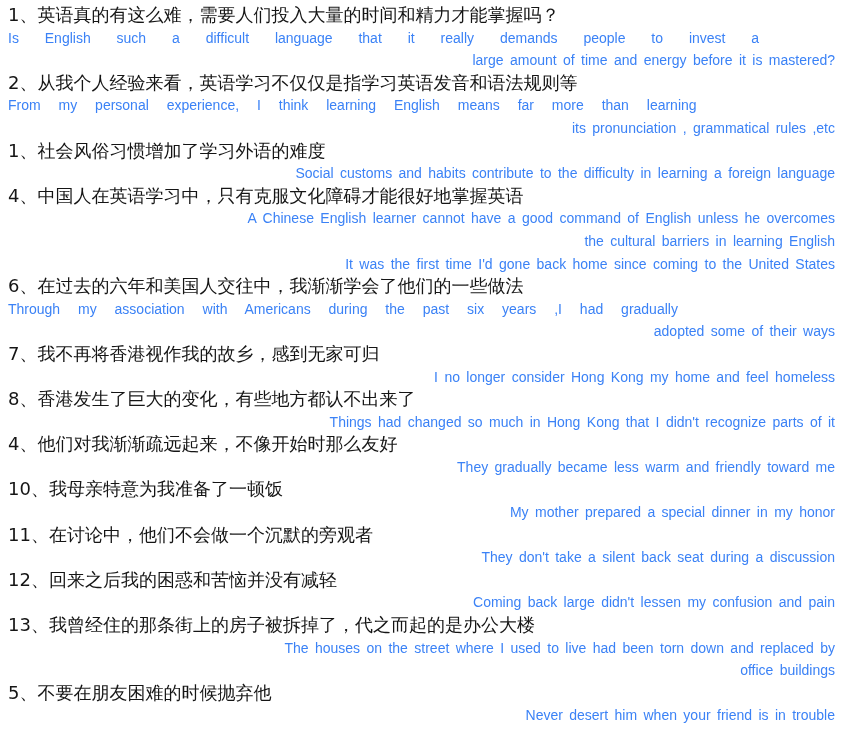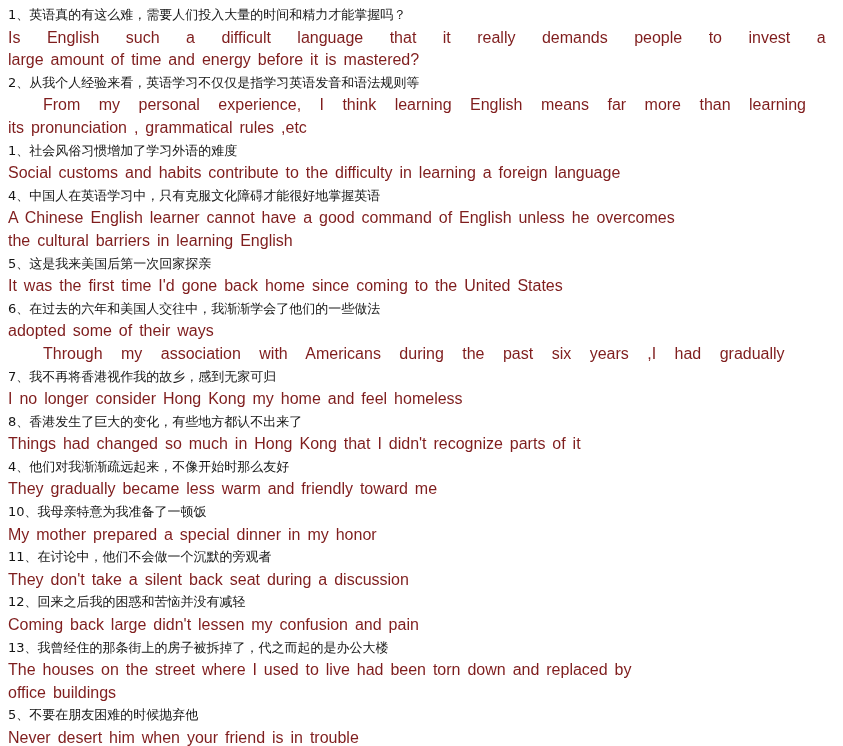--- a/index.html
+++ b/index.html
@@ -23,46 +23,46 @@
   .line {
     font-size: 14.5px;
     line-height: 22.6px;
     height: 22.6px;
     white-space: nowrap;
     overflow: visible;
   }
   
   .zh {
     font-family: "DejaVu Sans", "Liberation Sans", sans-serif;
-    font-size: 13px;
+    font-size: 18px;
     letter-spacing: 0px;
     color: #151515;
   }
   
   .en {
     font-family: "Liberation Sans", "DejaVu Sans", sans-serif;
-    font-size: 16px;
-    color: #7f1d1d;
+    font-size: 14px;
+    color: #3b82f6;
   }
   
   .en.just-wide {
     display: block;
     white-space: nowrap;
     word-spacing: 14px;
-    margin-left: 35px;
   }
   .en.just-xwide {
     display: block;
     white-space: nowrap;
     word-spacing: 22px;
   }
   .en.just-tiny {
     display: block;
     white-space: nowrap;
     word-spacing: 2.5px;
+    text-align: right;
   }
 </style>
 </head>
 <body>
 
 <div id="doc">
 
   <div class="line zh">1、英语真的有这么难，需要人们投入大量的时间和精力才能掌握吗？</div>
   <div class="line en just-xwide">Is English such a difficult language that it really demands people to invest a</div>
   <div class="line en just-tiny">large amount of time and energy before it is mastered?</div>
@@ -71,26 +71,25 @@
   <div class="line en just-wide">From my personal experience, I think learning English means far more than learning</div>
   <div class="line en just-tiny">its pronunciation , grammatical rules ,etc</div>
 
   <div class="line zh">1、社会风俗习惯增加了学习外语的难度</div>
   <div class="line en just-tiny">Social customs and habits contribute to the difficulty in learning a foreign language</div>
 
   <div class="line zh">4、中国人在英语学习中，只有克服文化障碍才能很好地掌握英语</div>
   <div class="line en just-tiny">A Chinese English learner cannot have a good command of English unless he overcomes</div>
   <div class="line en just-tiny">the cultural barriers in learning English</div>
 
-  <div class="line zh">5、这是我来美国后第一次回家探亲</div>
   <div class="line en just-tiny">It was the first time I'd gone back home since coming to the United States</div>
 
   <div class="line zh">6、在过去的六年和美国人交往中，我渐渐学会了他们的一些做法</div>
+  <div class="line en just-wide">Through my association with Americans during the past six years ,I had gradually</div>
   <div class="line en just-tiny">adopted some of their ways</div>
-  <div class="line en just-wide">Through my association with Americans during the past six years ,I had gradually</div>
 
   <div class="line zh">7、我不再将香港视作我的故乡，感到无家可归</div>
   <div class="line en just-tiny">I no longer consider Hong Kong my home and feel homeless</div>
 
   <div class="line zh">8、香港发生了巨大的变化，有些地方都认不出来了</div>
   <div class="line en just-tiny">Things had changed so much in Hong Kong that I didn't recognize parts of it</div>
 
   <div class="line zh">4、他们对我渐渐疏远起来，不像开始时那么友好</div>
   <div class="line en just-tiny">They gradually became less warm and friendly toward me</div>
 

